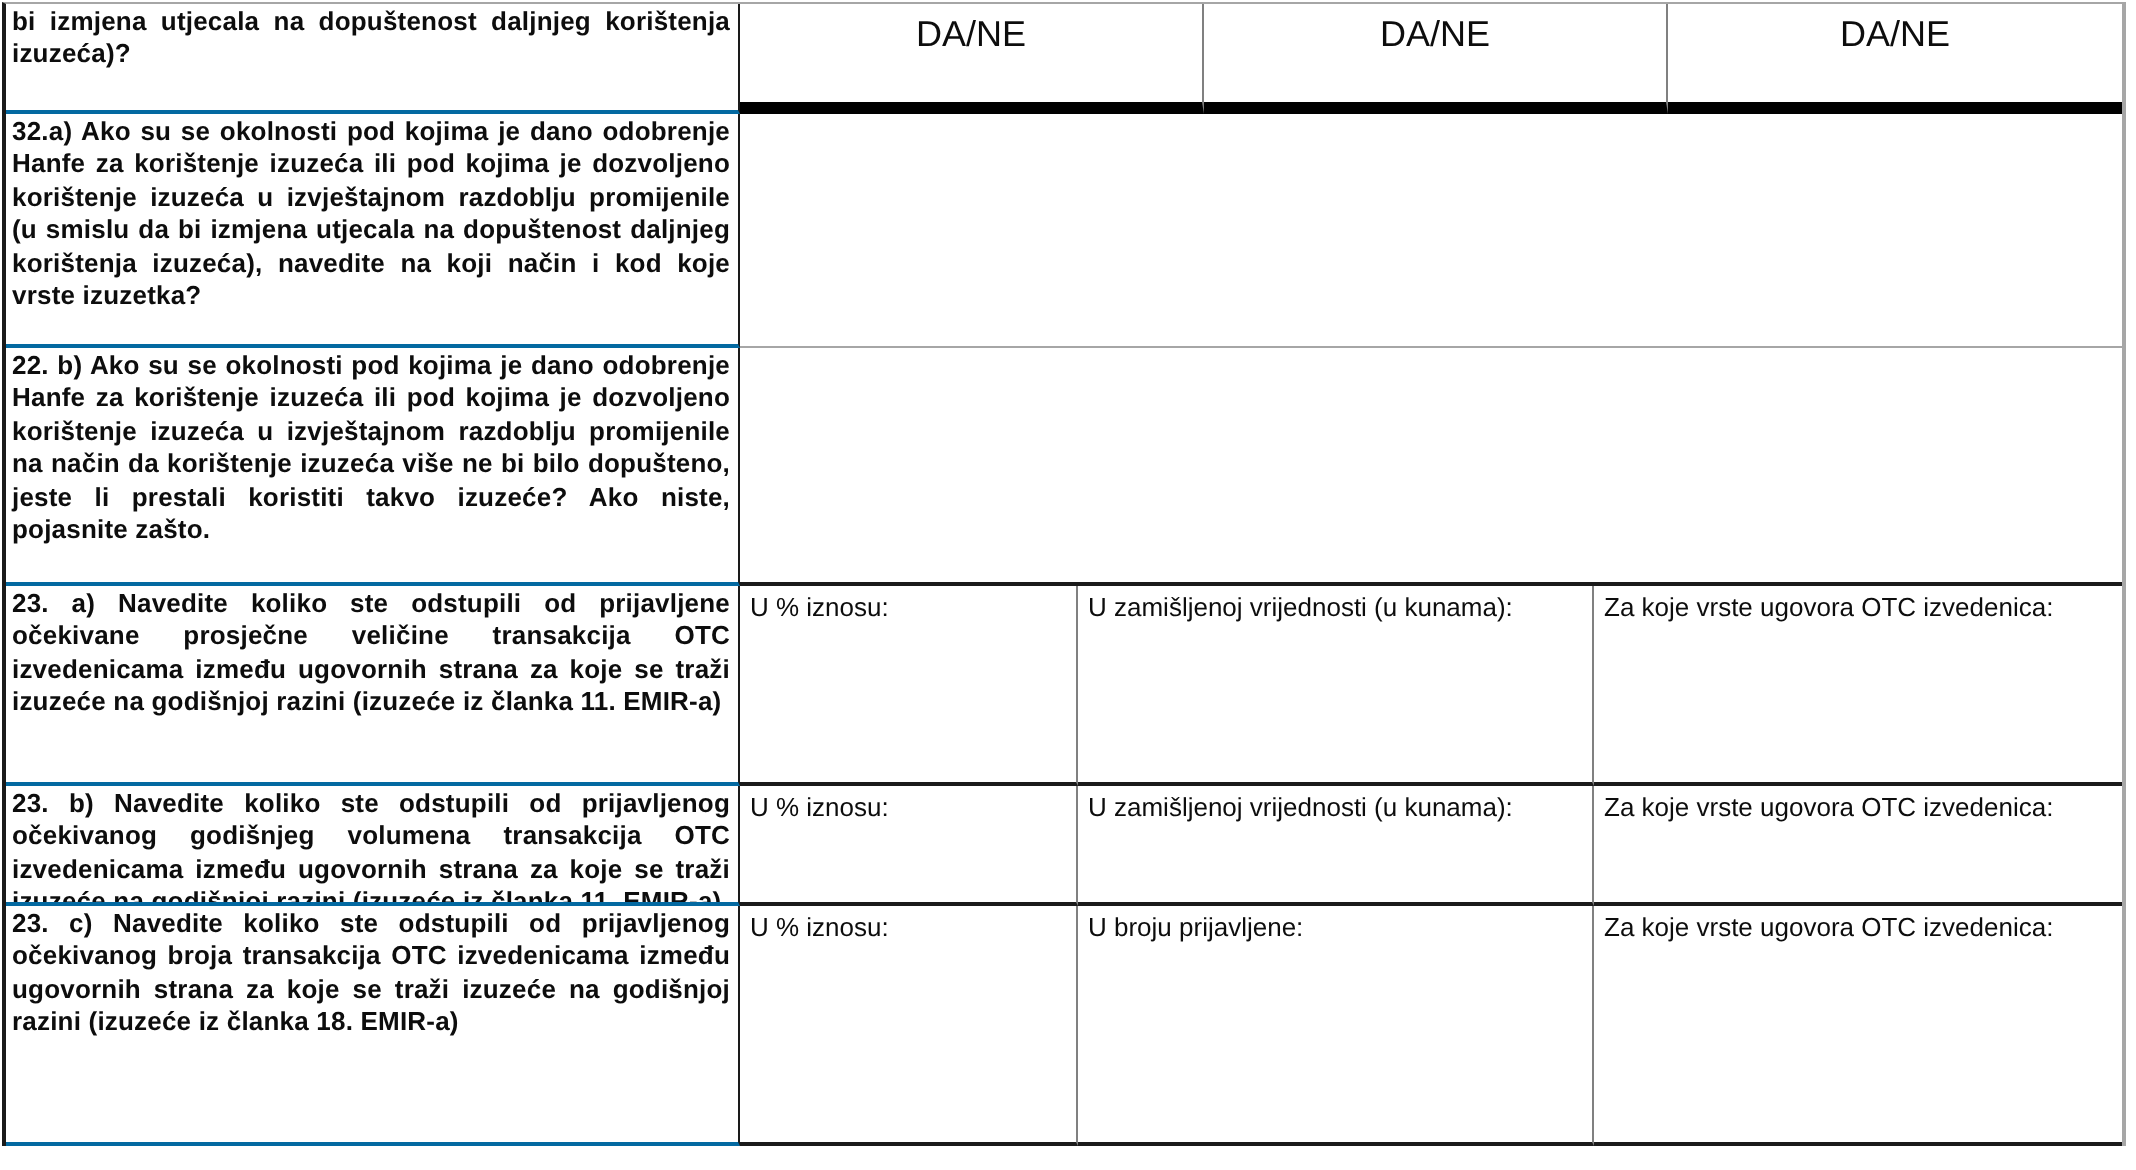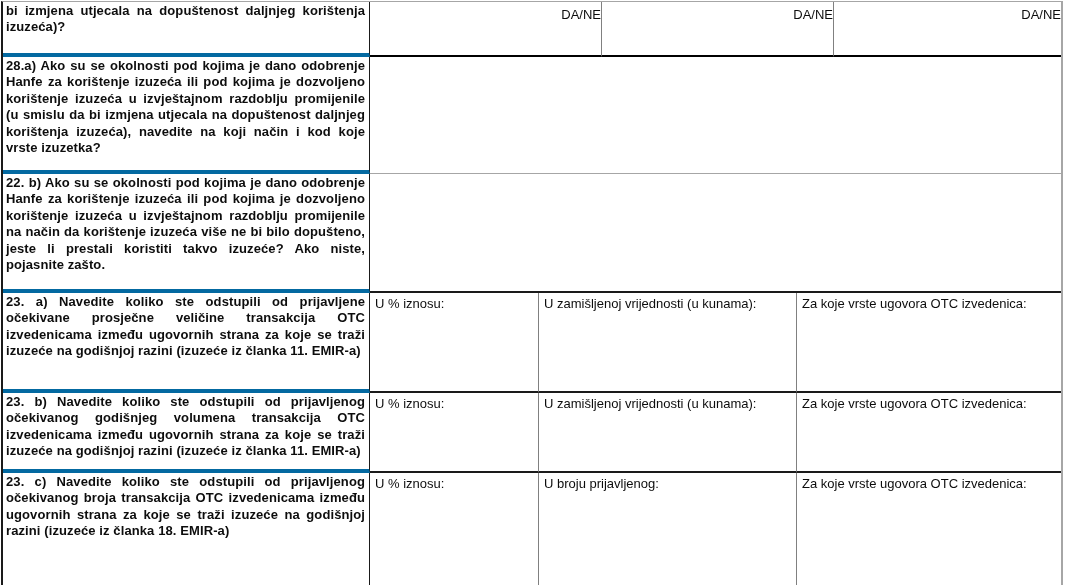--- a/index.html
+++ b/index.html
@@ -34,36 +34,36 @@
   }
   .cell {
     box-sizing: border-box;
     overflow: hidden;
   }
   
   .q {
     width: 367px;
     flex: none;
     border-right: 1px solid #1a1a1a;
-    border-bottom: 4px solid #0369a1;
+    border-bottom: 2px solid #0369a1;
     font-weight: bold;
     font-size: 13px;
     line-height: 16.4px;
     text-align: justify;
     padding: 1px 4px 0 3px;
     letter-spacing: 0.1px;
   }
   
   .c1 { width: 232px; flex: none; border-right: 1px solid #808080; }
   .c2 { width: 232px; flex: none; border-right: 1px solid #808080; }
   .c3 { flex: 1; }
   .danecell {
-    border-bottom: 2px solid #000000;
-    text-align: right;
-    font-size: 13px;
+    border-bottom: 6px solid #000000;
+    text-align: center;
+    font-size: 18px;
     padding-top: 5px;
   }
   
   .wide { flex: 1; border-bottom: 2px solid #1a1a1a; }
   .wide.lightline { border-bottom: 1px solid #a6a6a6; }
   
   .d1 { width: 169px; flex: none; border-right: 1px solid #808080; }
   .d2 { width: 258px; flex: none; border-right: 1px solid #808080; }
   .d3 { flex: 1; }
   .anscell {
@@ -71,21 +71,21 @@
     font-size: 13px;
     padding: 3px 20px 0 5px;
     line-height: 16px;
     white-space: nowrap;
   }
   
   .r1 .cell { height: 55px; }
   .r2 .cell { height: 117px; }
   .r3 .cell { height: 119px; }
   .r4 .cell { height: 100px; }
-  .r5 .cell { height: 80px; }
+  .r5 .cell { height: 60px; }
   .r6 .cell { height: 120px; }
 </style>
 </head>
 <body>
 
 <div class="canvas">
   <div class="qtable">
 
     <div class="trow r1">
       <div class="cell q">
@@ -97,21 +97,21 @@
       <div class="cell c2 danecell">
         <span>DA/NE</span>
       </div>
       <div class="cell c3 danecell">
         <span>DA/NE</span>
       </div>
     </div>
 
     <div class="trow r2">
       <div class="cell q">
-        <span>28.a) Ako su se okolnosti pod kojima je dano odobrenje Hanfe za korištenje izuzeća ili pod kojima je dozvoljeno korištenje izuzeća u izvještajnom razdoblju promijenile (u smislu da bi izmjena utjecala na dopuštenost daljnjeg korištenja izuzeća), navedite na koji način i kod koje vrste izuzetka?</span>
+        <span>32.a) Ako su se okolnosti pod kojima je dano odobrenje Hanfe za korištenje izuzeća ili pod kojima je dozvoljeno korištenje izuzeća u izvještajnom razdoblju promijenile (u smislu da bi izmjena utjecala na dopuštenost daljnjeg korištenja izuzeća), navedite na koji način i kod koje vrste izuzetka?</span>
       </div>
       <div class="cell wide lightline"></div>
     </div>
 
     <div class="trow r3">
       <div class="cell q">
         <span>22. b) Ako su se okolnosti pod kojima je dano odobrenje Hanfe za korištenje izuzeća ili pod kojima je dozvoljeno korištenje izuzeća u izvještajnom razdoblju promijenile na način da korištenje izuzeća više ne bi bilo dopušteno, jeste li prestali koristiti takvo izuzeće? Ako niste, pojasnite zašto.</span>
       </div>
       <div class="cell wide"></div>
     </div>
@@ -147,21 +147,21 @@
     </div>
 
     <div class="trow r6">
       <div class="cell q">
         <span>23. c) Navedite koliko ste odstupili od prijavljenog očekivanog broja transakcija OTC izvedenicama između ugovornih strana za koje se traži izuzeće na godišnjoj razini (izuzeće iz članka 18. EMIR-a)</span>
       </div>
       <div class="cell d1 anscell">
         <span>U % iznosu:</span>
       </div>
       <div class="cell d2 anscell">
-        <span>U broju prijavljenog:</span>
+        <span>U broju prijavljene:</span>
       </div>
       <div class="cell d3 anscell">
         <span>Za koje vrste ugovora OTC izvedenica:</span>
       </div>
     </div>
 
   </div>
 </div>
 
 </body></html>

